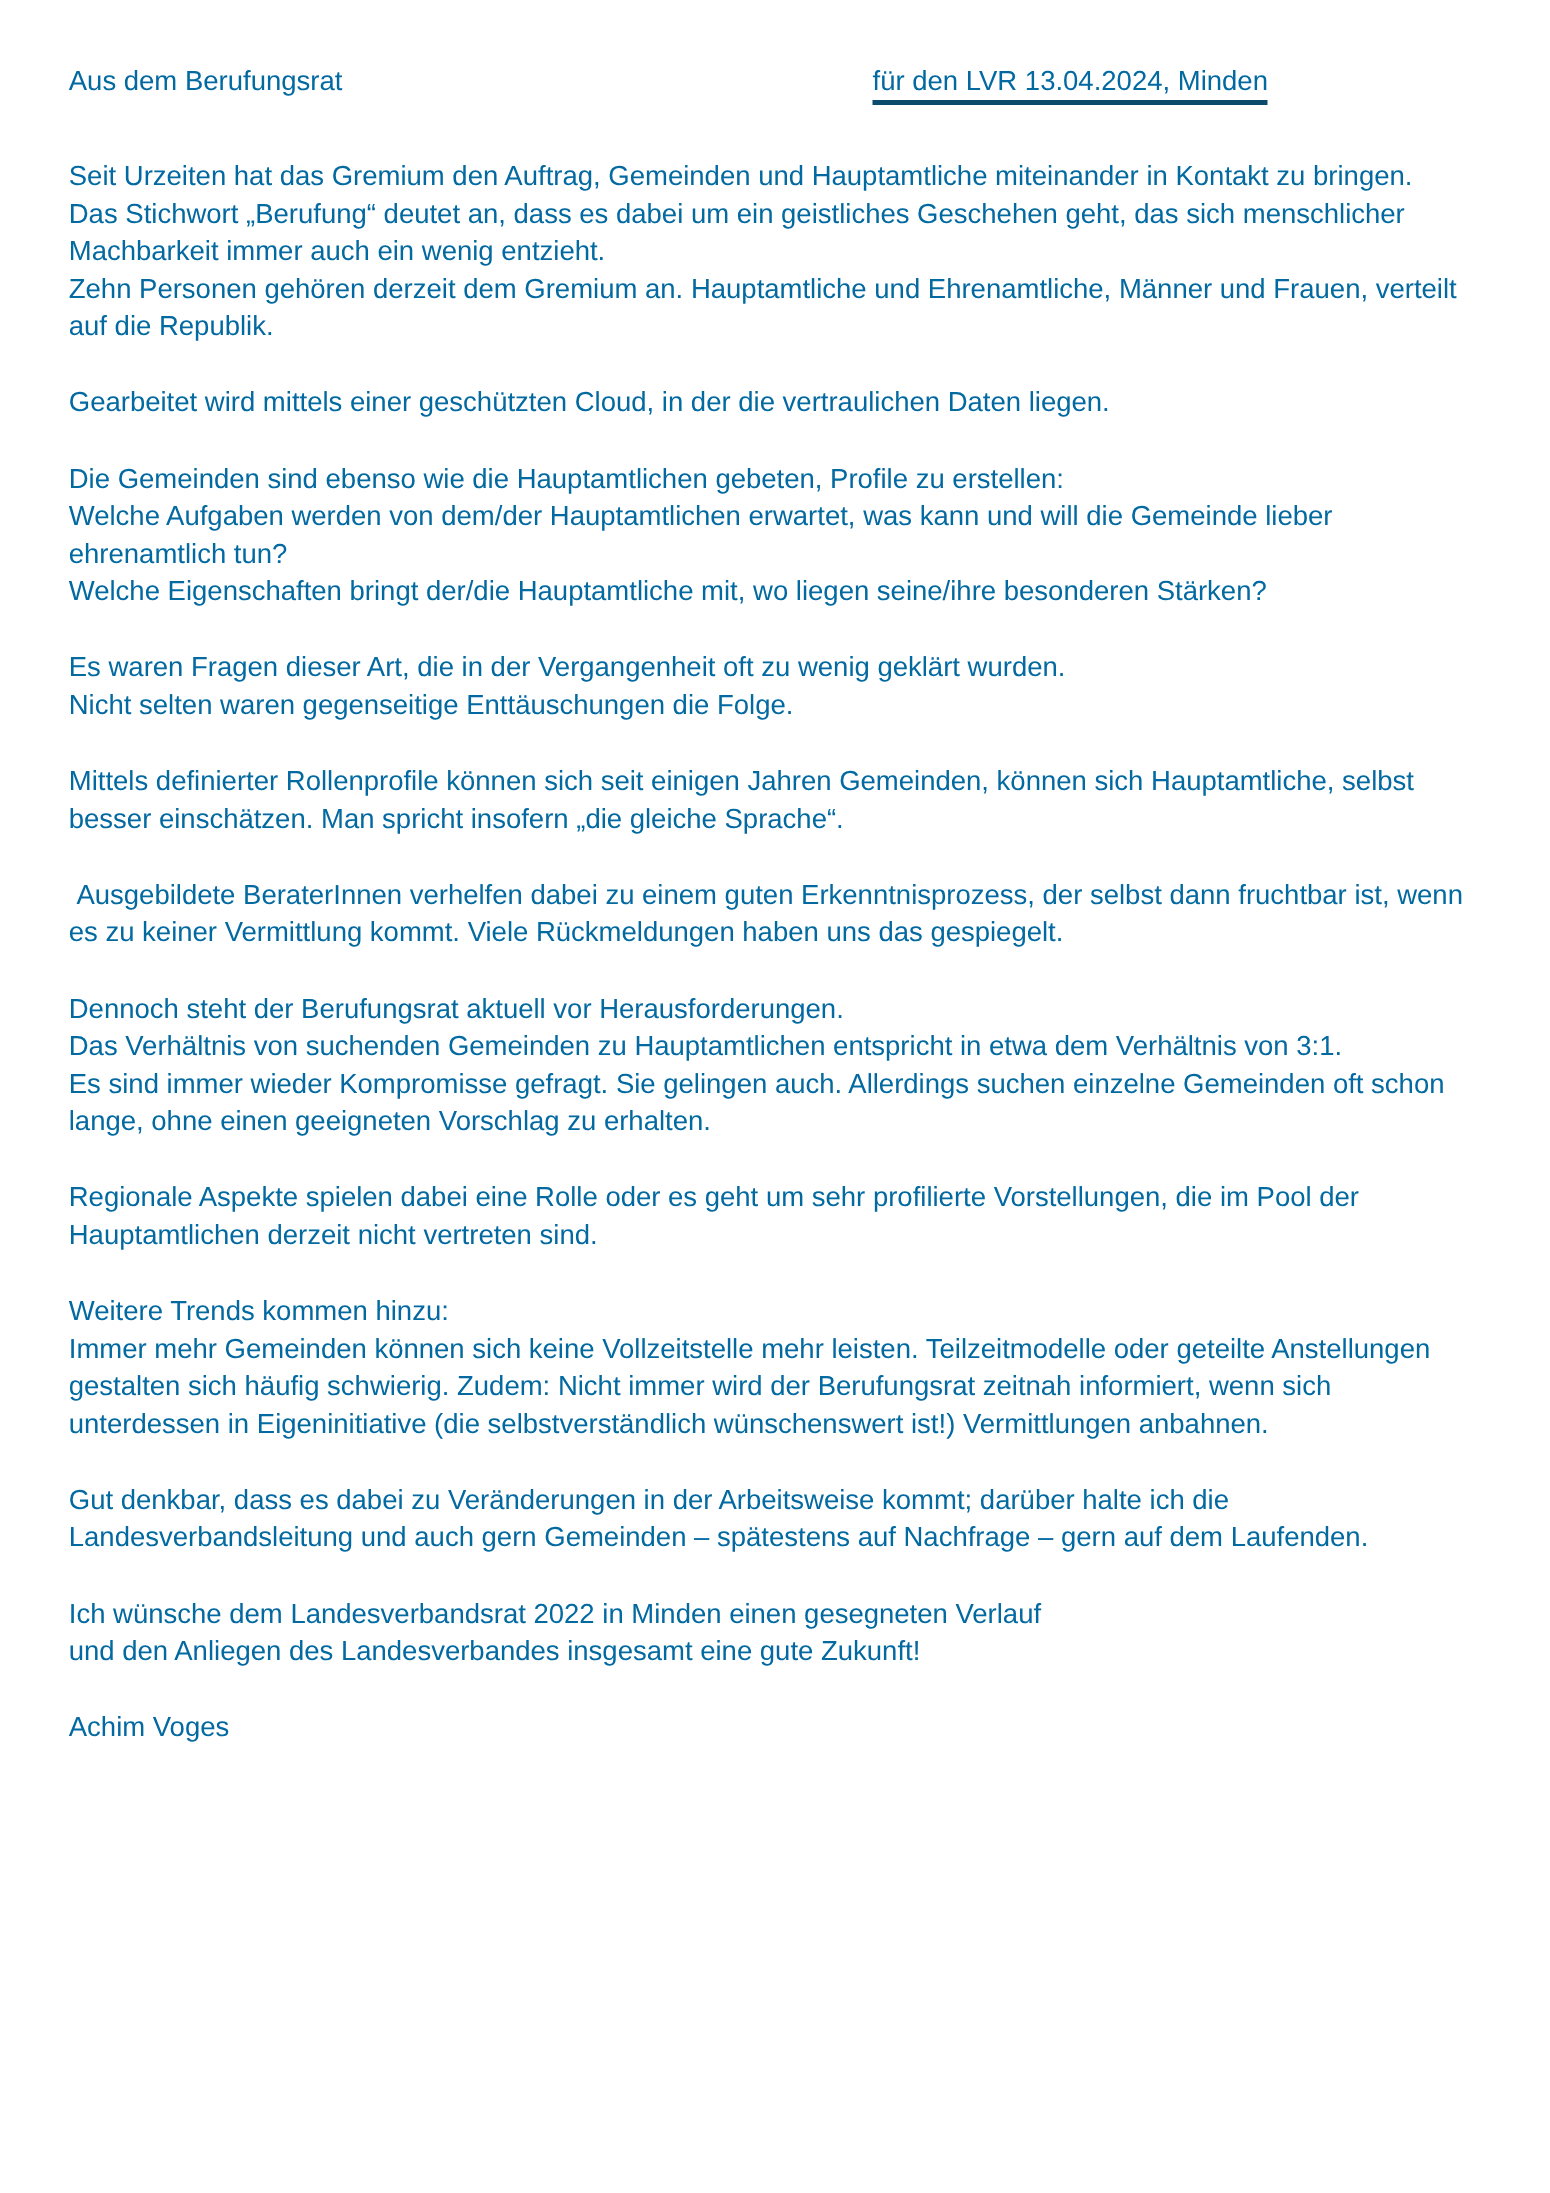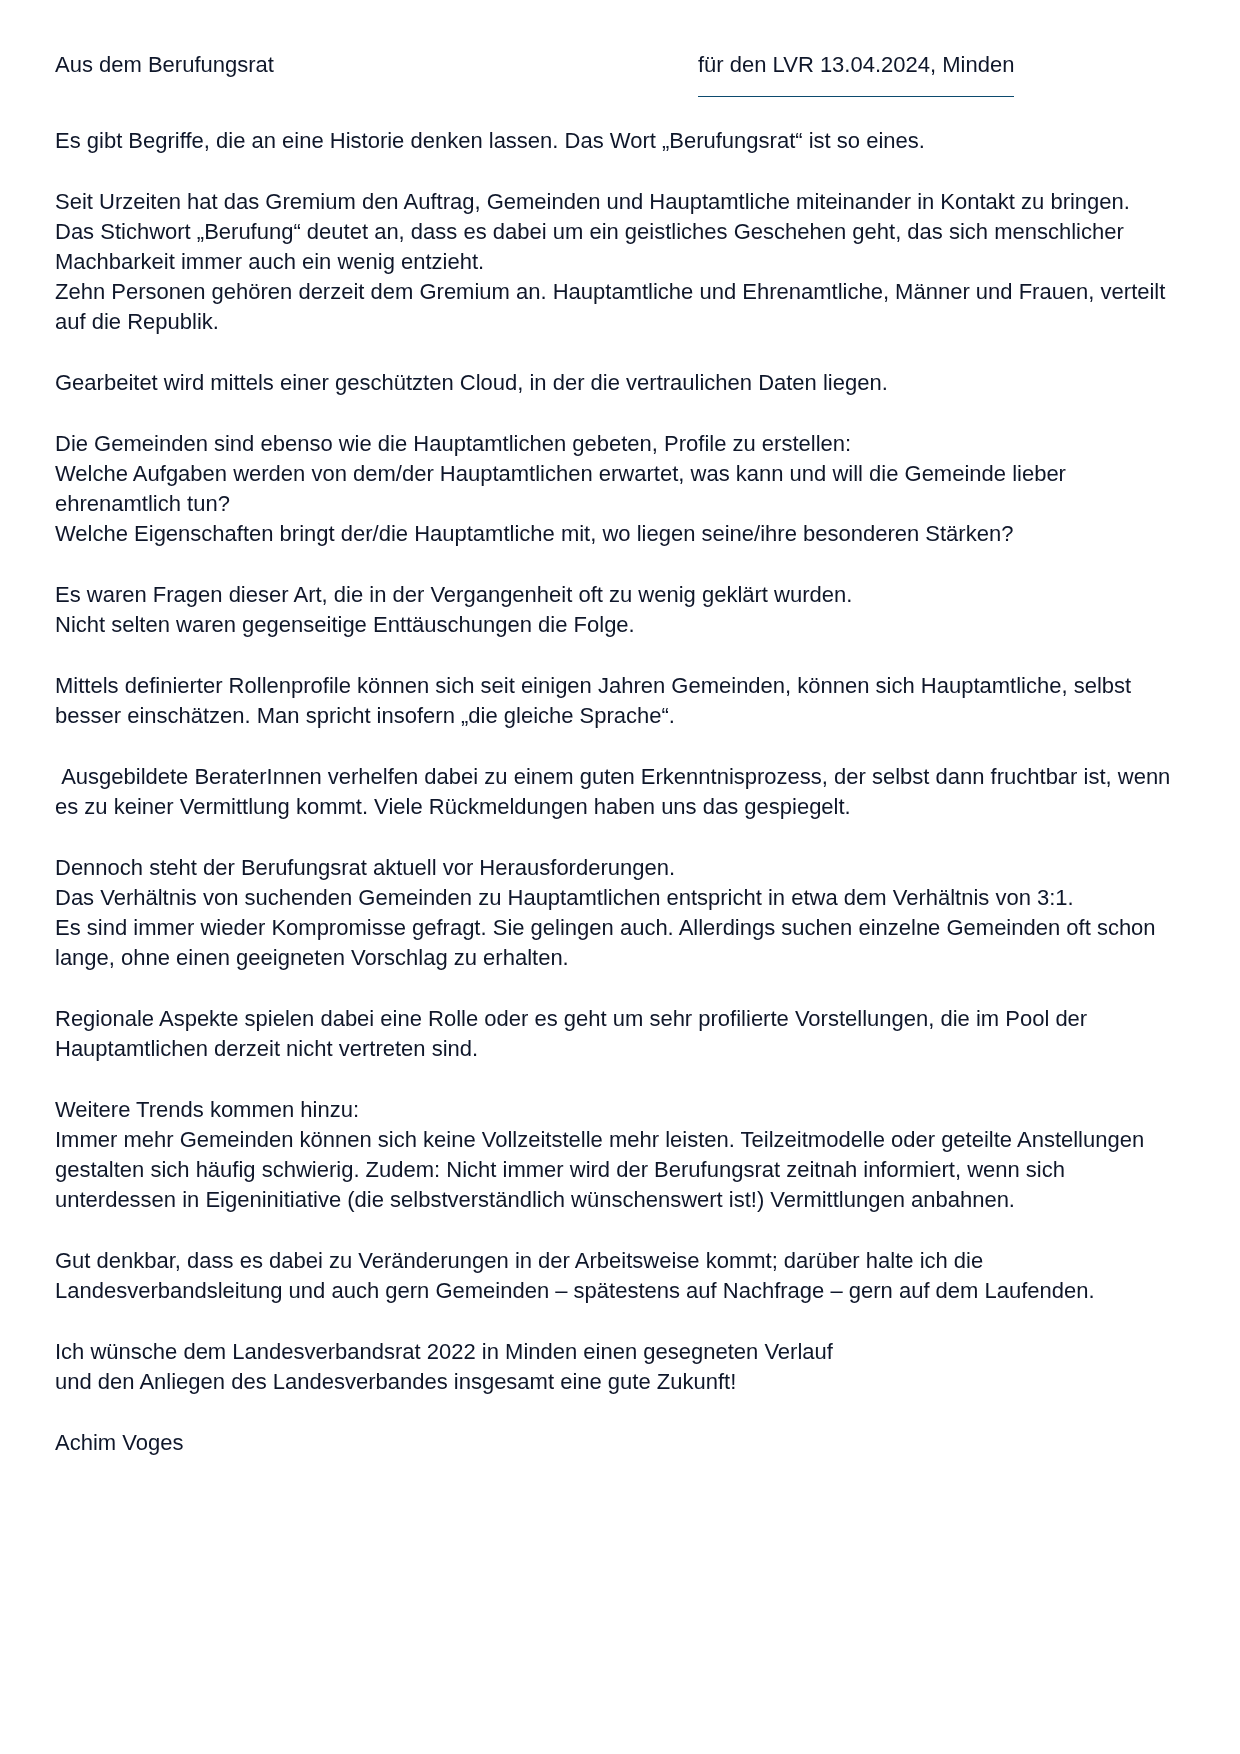--- a/index.html
+++ b/index.html
@@ -7,21 +7,21 @@
     padding: 0;
     background: #ffffff;
   }
   .page {
     position: relative;
     width: 1240px;
     height: 1754px;
     box-sizing: border-box;
     padding: 50px 50px 0 55px;
     background: #ffffff;
-    color: #0f172a;
+    color: #0369a1;
     font-family: "Liberation Sans", sans-serif;
     font-size: 22px;
     line-height: 30px;
     overflow: hidden;
   }
   .header {
     position: relative;
     height: 30px;
     margin-bottom: 46px;
   }
@@ -29,22 +29,22 @@
     position: absolute;
     left: 0;
     top: 0;
     white-space: nowrap;
   }
   .hdr-right {
     position: absolute;
     left: 643px;
     top: 0;
     white-space: nowrap;
-    border-bottom: 1px solid #0c4a6e;
-    padding-bottom: 16px;
+    border-bottom: 4px solid #0c4a6e;
+    padding-bottom: 0px;
   }
   .doc-body {
     max-width: 1135px;
   }
   .para {
     margin: 0 0 31px 0;
   }
   .para:last-child {
     margin-bottom: 0;
   }
@@ -54,23 +54,20 @@
 </style>
 </head>
 <body>
 
 <div class="page">
   <div class="header">
     <span class="hdr-left">Aus dem Berufungsrat</span>
     <span class="hdr-right">für den LVR 13.04.2024, Minden</span>
   </div>
   <div class="doc-body">
-      <div class="para">
-        <div class="line">Es gibt Begriffe, die an eine Historie denken lassen. Das Wort „Berufungsrat“ ist so eines.</div>
-      </div>
       <div class="para">
         <div class="line">Seit Urzeiten hat das Gremium den Auftrag, Gemeinden und Hauptamtliche miteinander in Kontakt zu bringen.</div>
         <div class="line">Das Stichwort „Berufung“ deutet an, dass es dabei um ein geistliches Geschehen geht, das sich menschlicher Machbarkeit immer auch ein wenig entzieht.</div>
         <div class="line">Zehn Personen gehören derzeit dem Gremium an. Hauptamtliche und Ehrenamtliche, Männer und Frauen, verteilt auf die Republik.</div>
       </div>
       <div class="para">
         <div class="line">Gearbeitet wird mittels einer geschützten Cloud, in der die vertraulichen Daten liegen.</div>
       </div>
       <div class="para">
         <div class="line">Die Gemeinden sind ebenso wie die Hauptamtlichen gebeten, Profile zu erstellen:</div>

